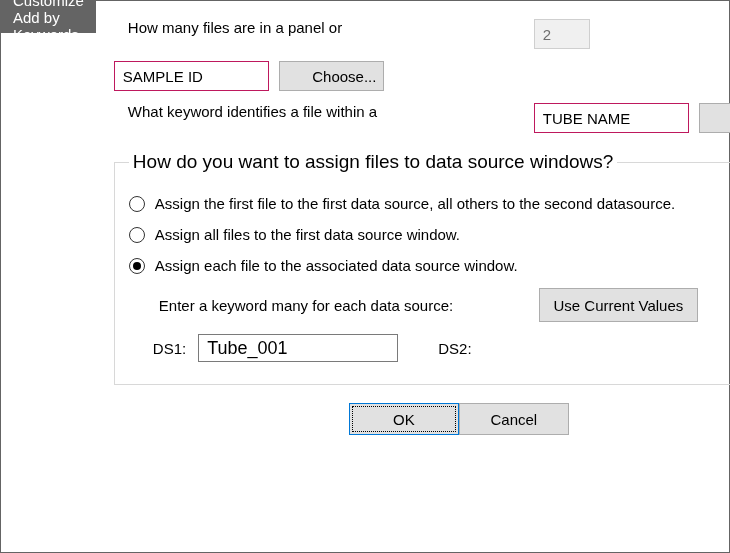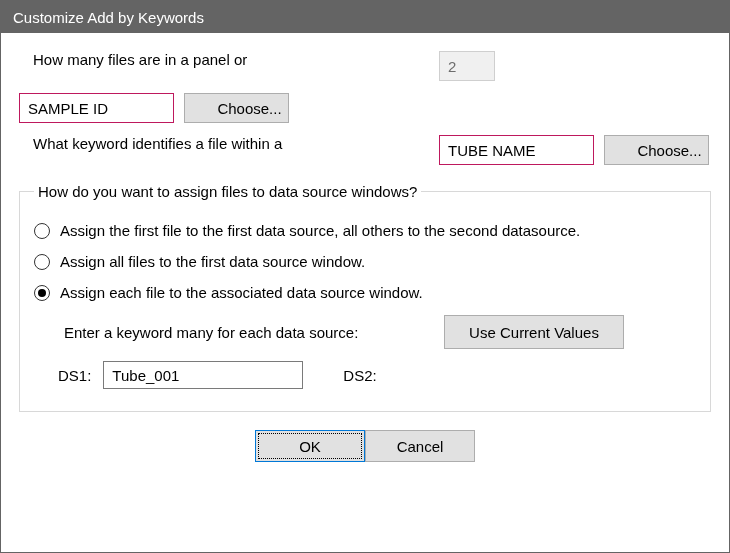--- a/index.html
+++ b/index.html
@@ -8,21 +8,21 @@
     width: 730px; height: 553px;
     font-family: "Segoe UI", Tahoma, Arial, sans-serif;
     font-size: 15px;
     color: #000;
     background: #fff;
   }
   .window {
     width: 730px; height: 553px;
     border: 1px solid #646464;
     background: #fff;
-    display: flex; flex-direction: column;
+    display: flex; flex-direction: row;
   }
   .titlebar {
     background: #646464;
     color: #fff;
     height: 32px;
     display: flex; align-items: center;
     padding: 0 12px;
     font-size: 15px;
   }
   .content {
@@ -63,21 +63,21 @@
     padding-left: 32px;
   }
 
   fieldset.group {
     border: 1px solid #d8d8d8;
     margin: 6px 0 0 0;
     padding: 14px 14px 22px 14px;
   }
   fieldset.group legend {
     padding: 0 4px;
-    font-size: 15px;
+    font-size: 19px;
   }
   .radio-row {
     display: flex; align-items: center;
     margin: 8px 0 14px 0;
     cursor: pointer;
   }
   .radio-row:last-of-type { margin-bottom: 10px; }
   .radio {
     width: 16px; height: 16px;
     border: 1px solid #333;
@@ -95,37 +95,37 @@
     border-radius: 50%;
   }
   .subrow {
     display: flex; align-items: center;
     margin: 6px 0 12px 30px;
   }
   .subrow .sublabel {
     flex: 0 0 380px;
   }
   .use-btn {
-    width: 180px; height: 34px;
+    width: 159px; height: 34px;
     background: #e1e1e1;
     border: 1px solid #adadad;
     font-size: 15px;
     font-family: inherit;
     cursor: pointer;
   }
   .ds-row {
     display: flex; align-items: center;
     margin: 10px 0 0 24px;
   }
   .ds-label { margin-right: 12px; }
   .ds-input {
     width: 200px; height: 28px;
     border: 1px solid #7a7a7a;
     padding: 0 8px;
-    font-size: 15px;
+    font-size: 18px;
     font-family: inherit;
   }
   .ds-gap { width: 40px; }
 
   .footer {
     display: flex; justify-content: center; align-items: center;
     padding: 18px 0 16px 0;
   }
   .btn {
     width: 110px; height: 32px;

